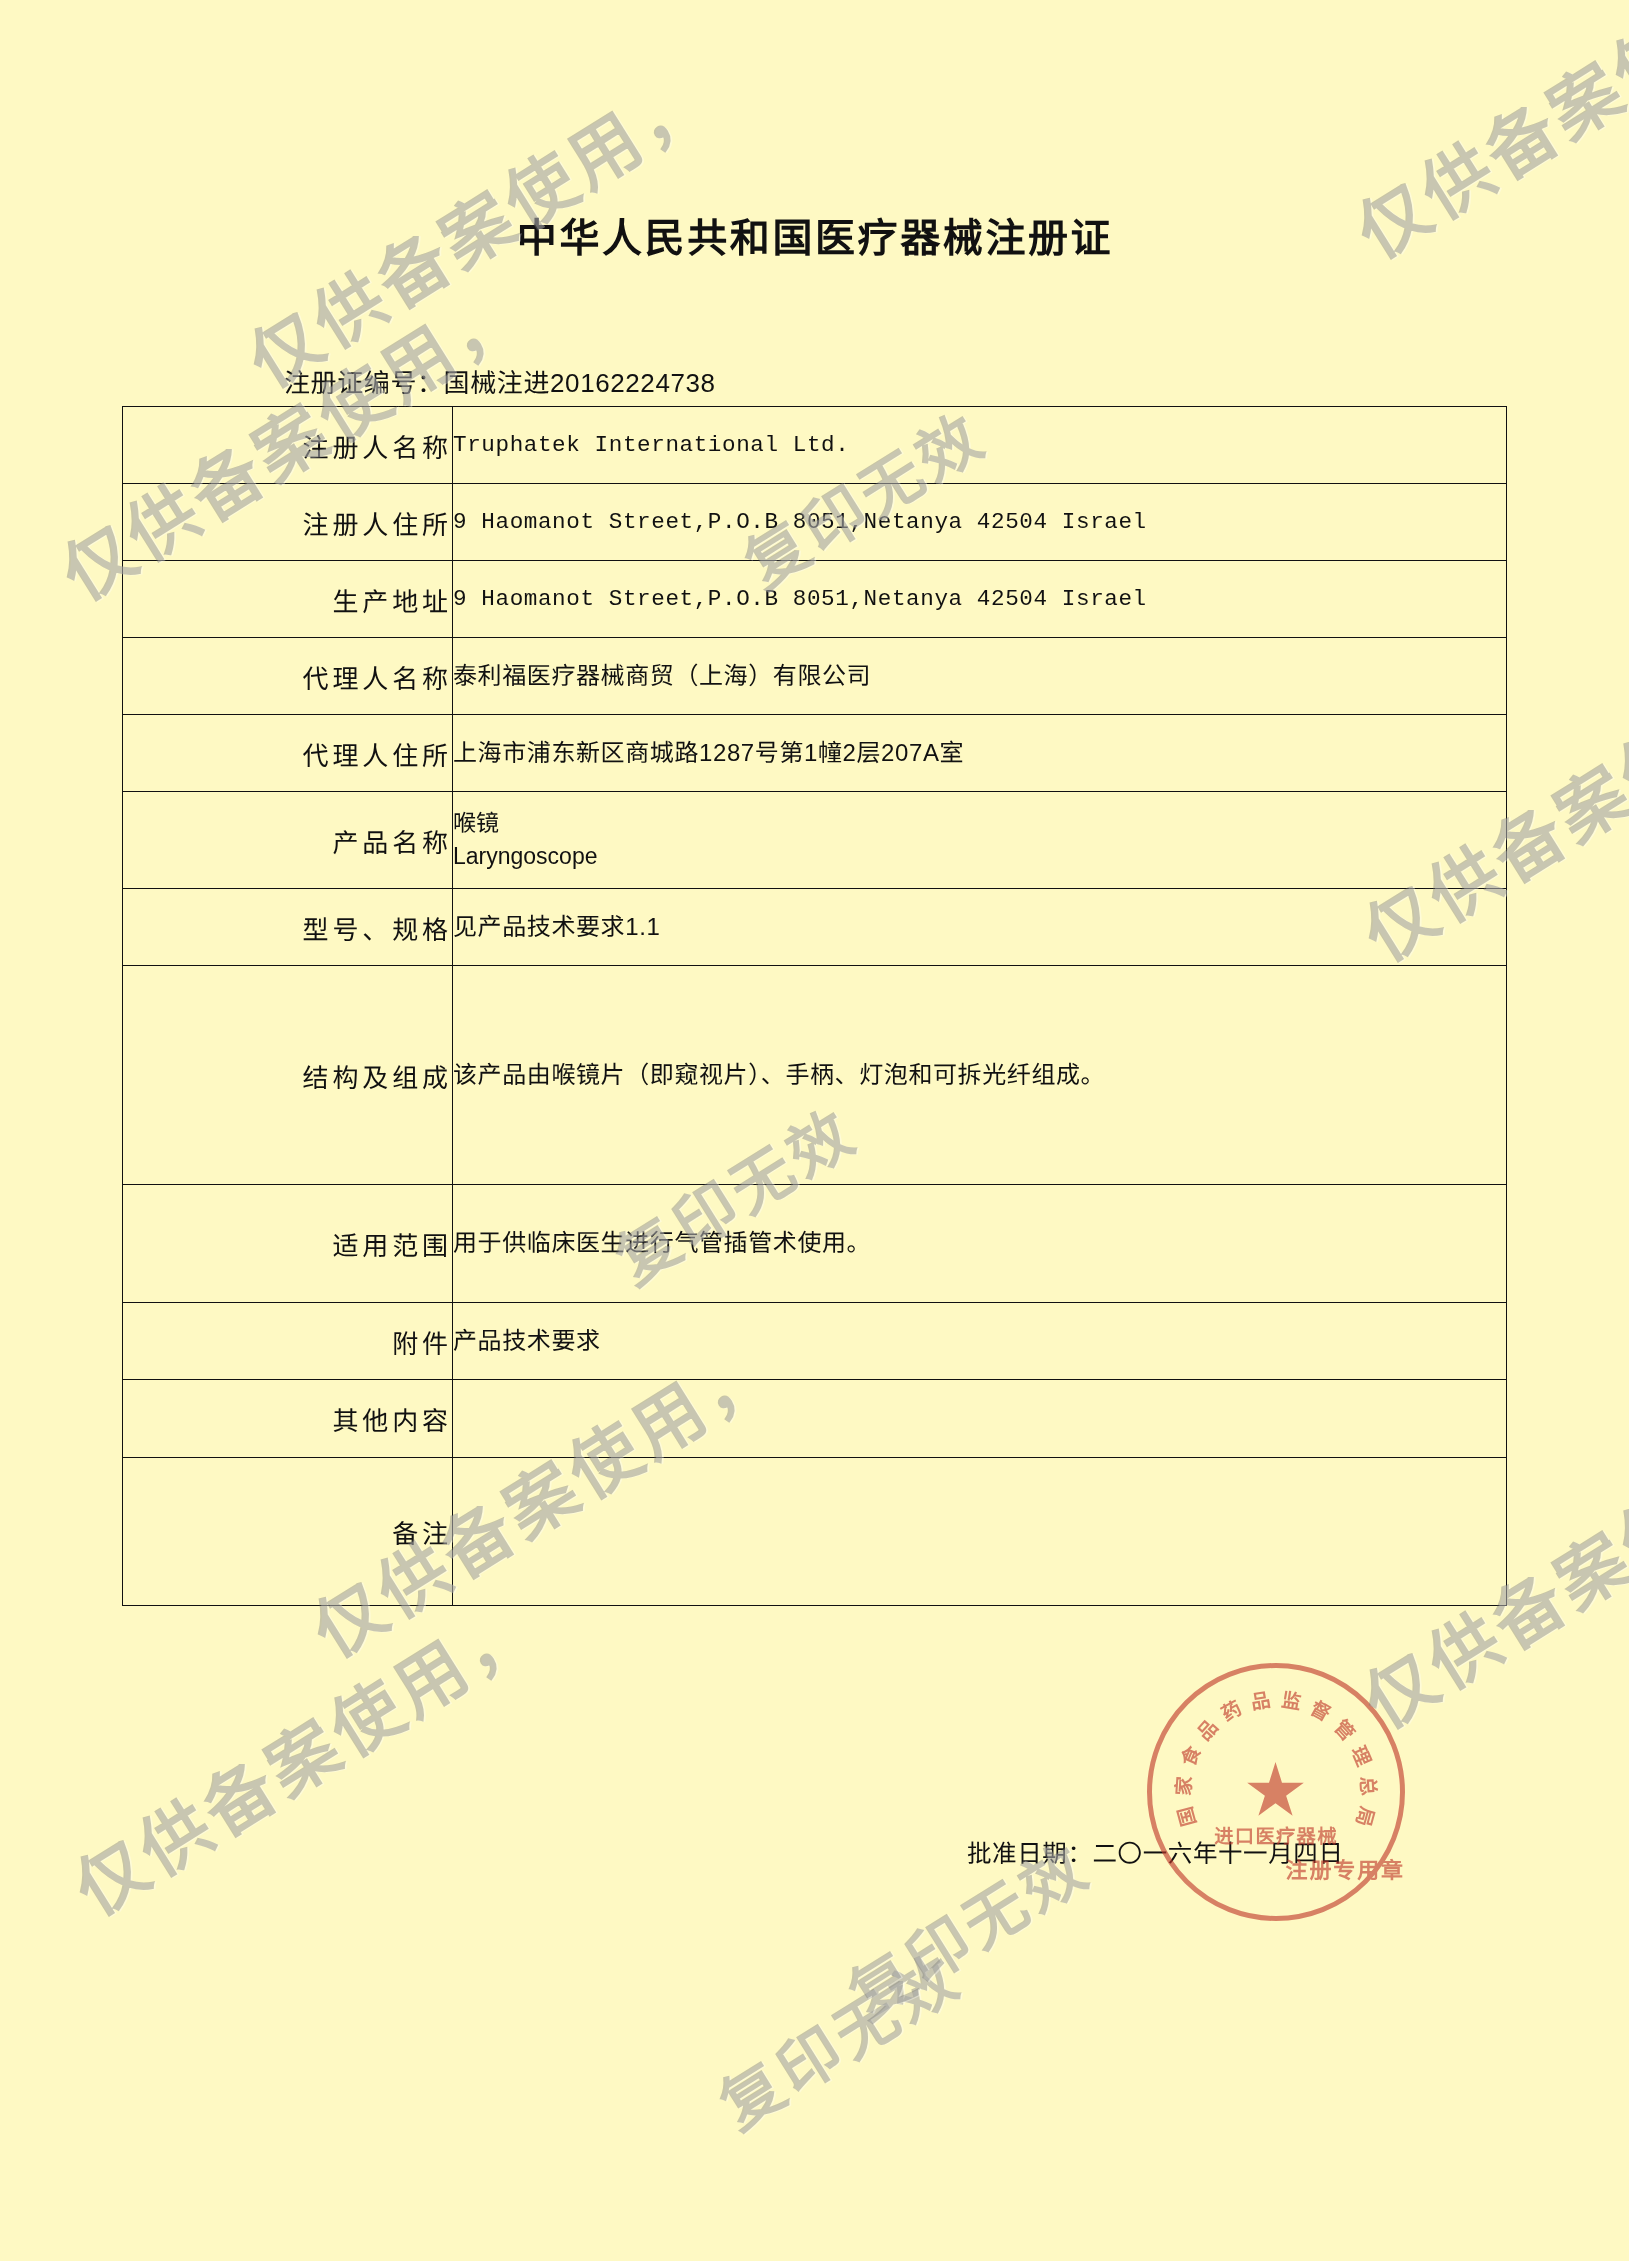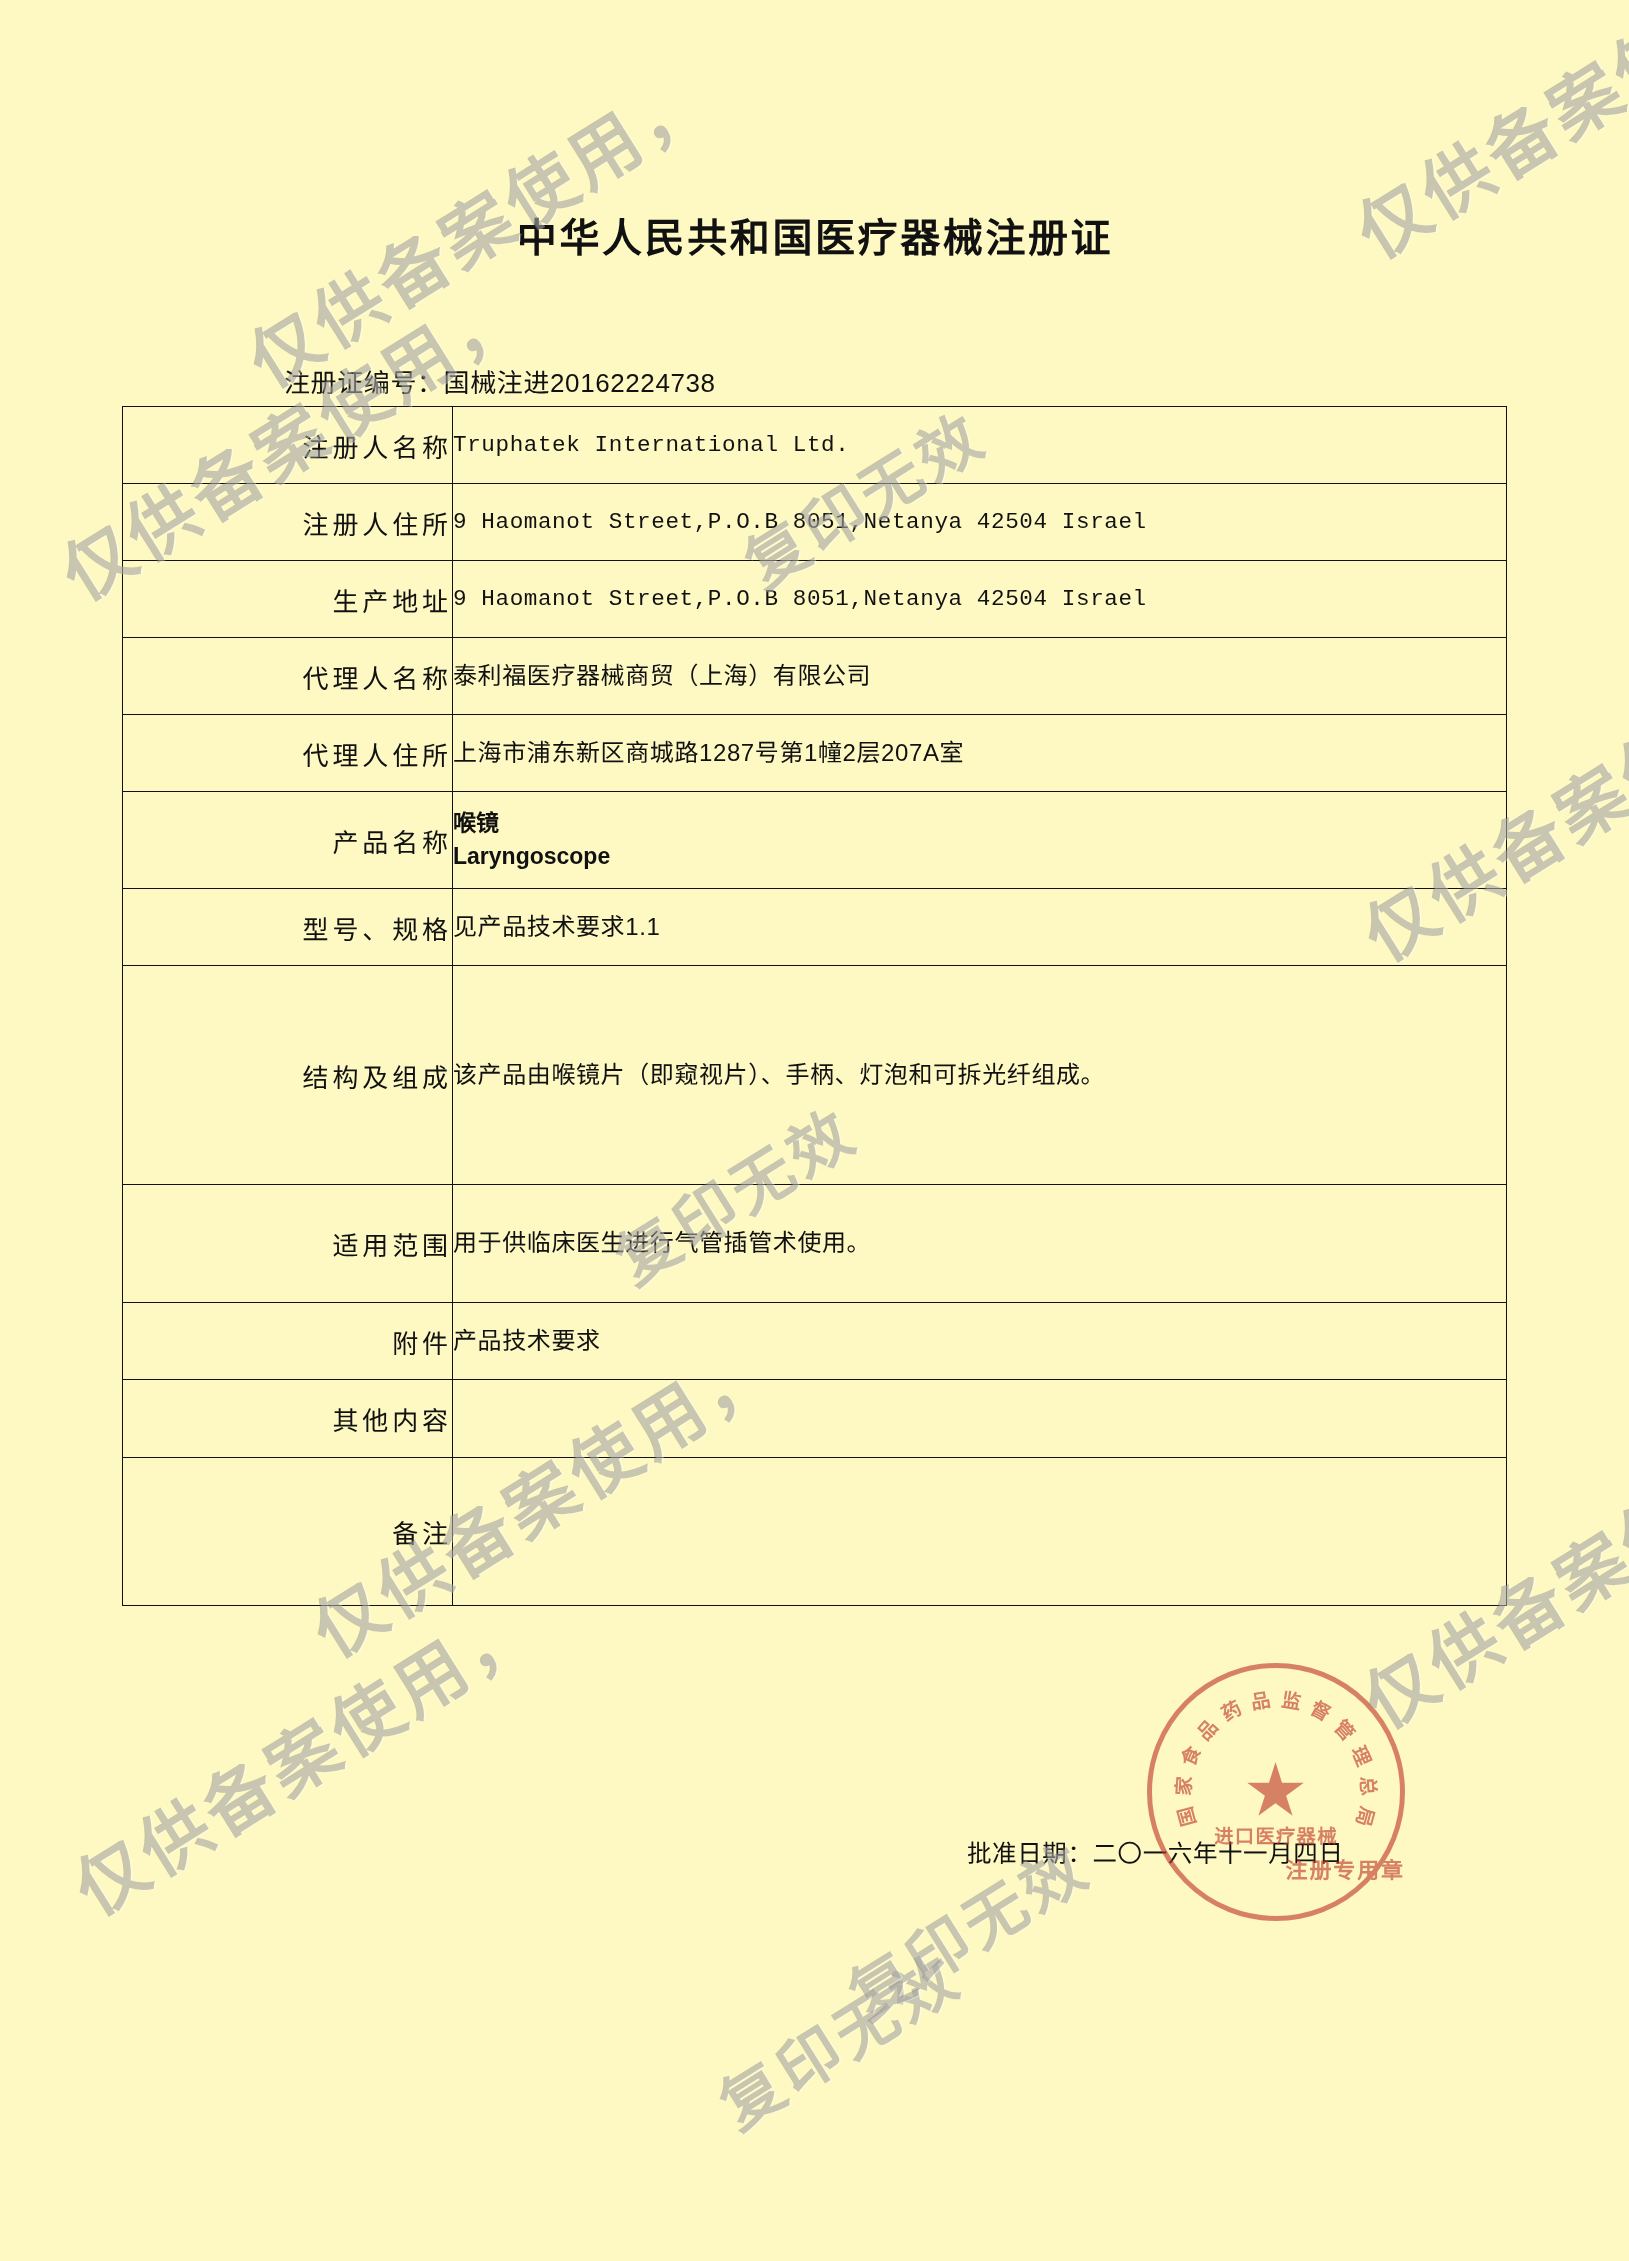--- a/index.html
+++ b/index.html
@@ -86,21 +86,21 @@
     letter-spacing: 0.6px;
   }
   .row-h-normal { height: 77px; }
   .row-h-product { height: 97px; }
   .row-h-struct  { height: 219px; }
   .row-h-scope   { height: 118px; }
   .row-h-attach  { height: 77px; }
   .row-h-other   { height: 78px; }
   .row-h-remark  { height: 148px; }
 
-  .two-line span { display: block; font-weight: bold; }
+  .two-line span { display: block; }
 
   
   .footer-left {
     position: absolute;
     top: 1869px;
     left: 168px;
     font-size: 24.5px;
     letter-spacing: 0.6px;
     color: #111;
     white-space: nowrap;

